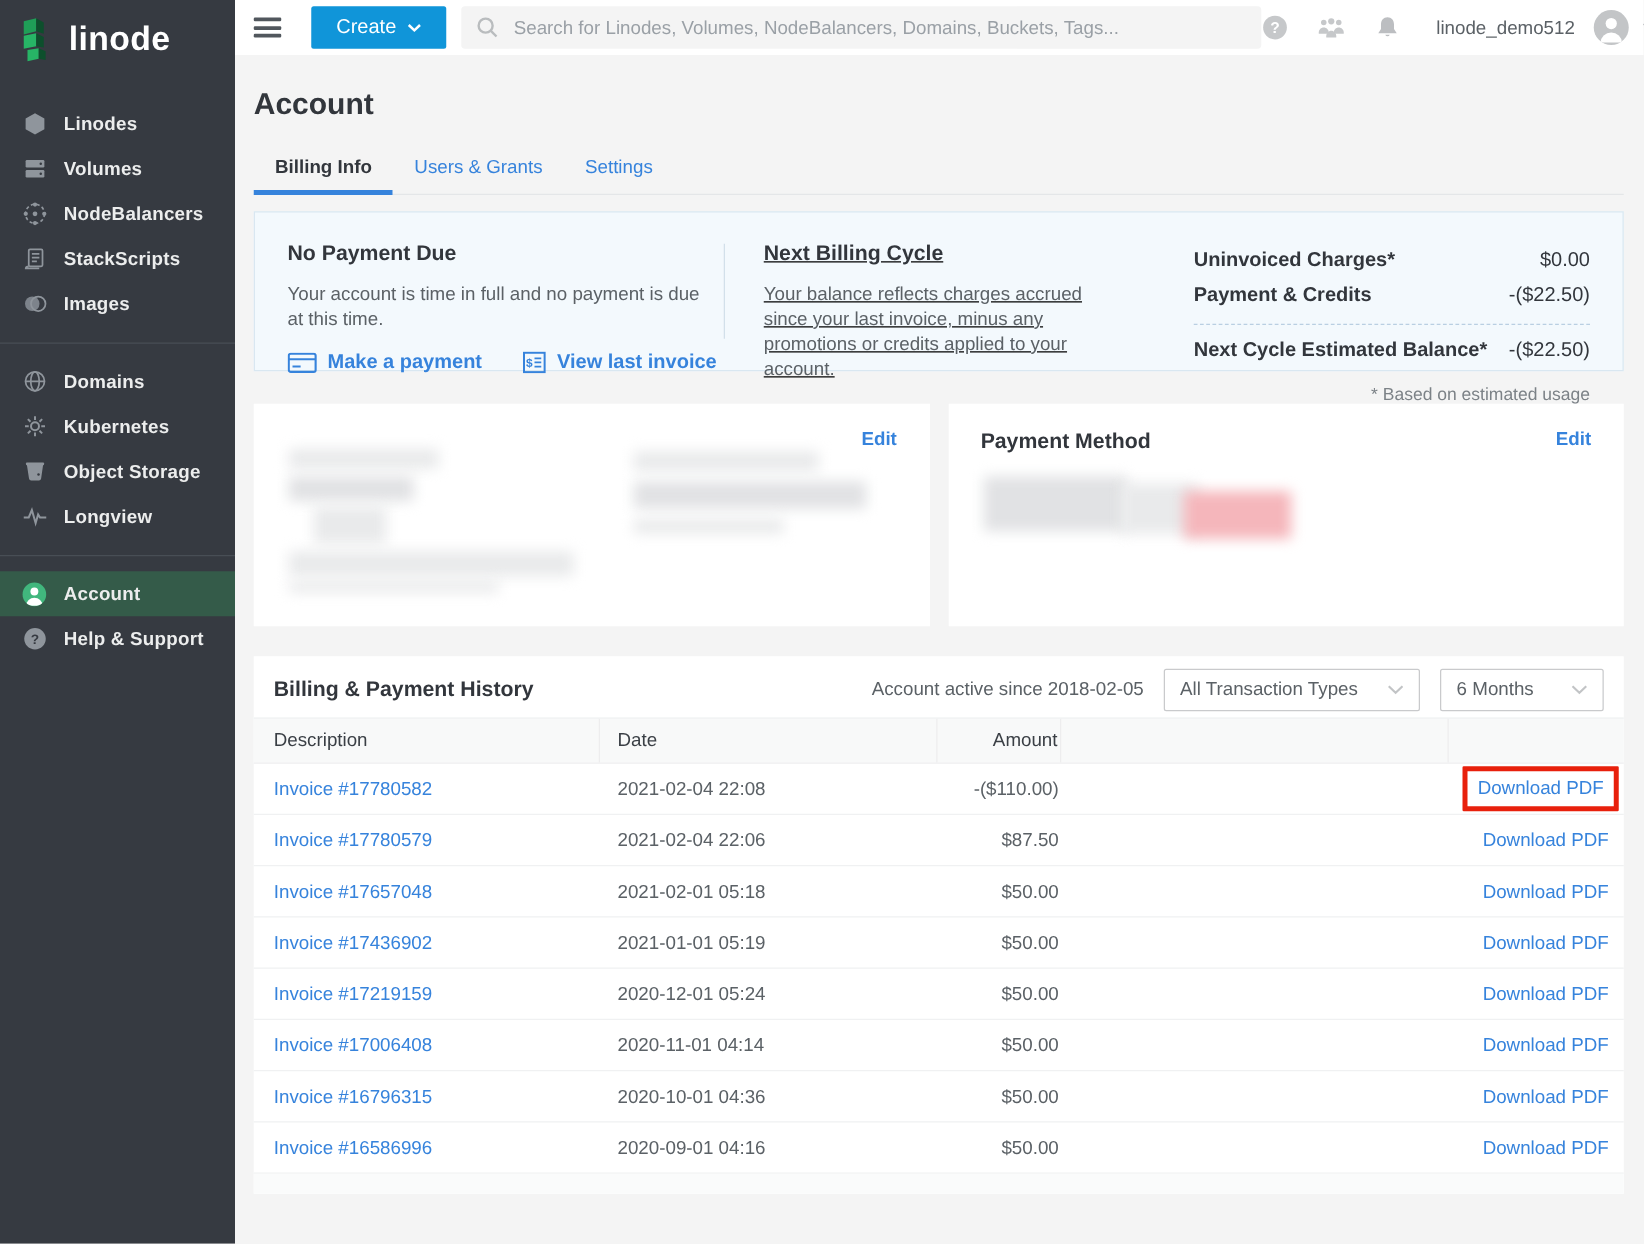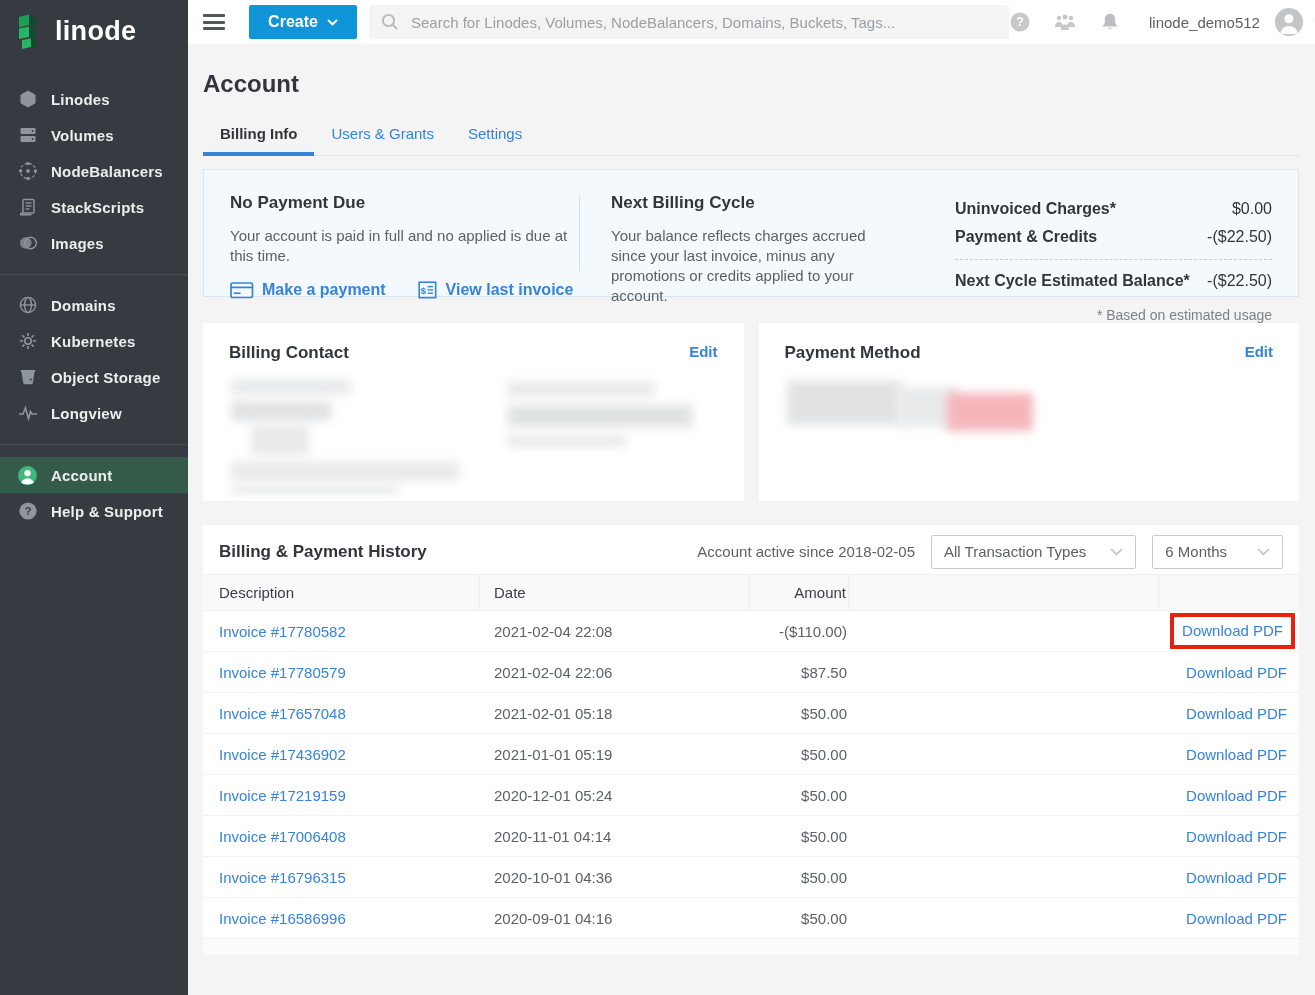--- a/index.html
+++ b/index.html
@@ -24,21 +24,21 @@
   .side-item.divided{margin-top:26px;gap:13px;}
   .side-item.divided::before{content:'';position:absolute;top:-13px;left:0;right:0;height:1px;background:#484e55;}
   .side-item.active{background:var(--sidebar-active-bg);}
   .side-icon{width:21px;height:21px;display:inline-flex;align-items:center;justify-content:center;flex:none;}
   .side-label{color:#eceded;font-size:15px;font-weight:600;letter-spacing:.2px;}
   
   .topbar{position:absolute;left:188px;top:0;width:1127px;height:44px;background:#fff;display:flex;align-items:center;z-index:4;}
   .hamburger{width:22px;height:16px;margin-left:15px;display:flex;flex-direction:column;justify-content:space-between;cursor:pointer;flex:none;}
   .hamburger span{display:block;height:3px;background:#51575d;border-radius:1px;}
   .create-btn{margin-left:24px;width:108px;height:34px;border:none;border-radius:2px;background:var(--create-blue);color:#fff;
-    font-family:inherit;font-size:16px;font-weight:bold;display:flex;align-items:center;justify-content:center;gap:9px;cursor:pointer;flex:none;}
+    font-family:inherit;font-size:16px;font-weight:normal;display:flex;align-items:center;justify-content:center;gap:9px;cursor:pointer;flex:none;}
   .search{margin-left:12px;width:640px;height:34px;background:#f4f4f4;border-radius:3px;display:flex;align-items:center;padding:0 12px;gap:10px;flex:none;}
   .search input{flex:1;border:none;outline:none;background:transparent;font-family:inherit;font-size:15px;color:var(--text-dark);}
   .search input::placeholder{color:#9aa0a6;}
   .top-right{margin-left:auto;display:flex;align-items:center;padding-right:14px;gap:22px;}
   .top-ic{display:inline-flex;cursor:pointer;}
   .username{font-size:15px;color:var(--text-gray);margin-left:6px;cursor:pointer;}
   .avatar{margin-left:-8px;display:inline-flex;cursor:pointer;}
   .user-caret{margin-left:-12px;display:inline-flex;cursor:pointer;}
   
   .main{position:absolute;left:188px;top:44px;width:1127px;height:951px;padding:0 16px 0 15px;}
@@ -49,21 +49,21 @@
   .tab.active::after{content:'';position:absolute;left:0;right:0;bottom:-1px;height:4px;background:var(--accent-blue);}
   
   .summary{margin-top:13px;height:128px;background:var(--panel-bg);border:1px solid var(--panel-border);display:flex;padding:23px 26px;}
   .summary h2{margin:0;font-size:17px;font-weight:700;color:var(--text-dark);}
   .summary p{margin:13px 0 0;font-size:15px;line-height:20px;color:var(--text-gray);}
   .col1{width:349px;flex:none;}
   .col1 p{width:345px;}
   .links{margin-top:15px;display:flex;gap:32px;align-items:center;}
   .pay-link{display:flex;align-items:center;gap:8px;color:var(--accent-blue);font-size:16px;font-weight:700;cursor:pointer;text-decoration:none;}
   .vdiv{width:1px;background:#d2e0ea;margin:2px 0;flex:none;}
-  .col2{width:325px;flex:none;margin-left:31px;}
+  .col2{width:325px;flex:none;margin-left:31px;text-decoration:underline;}
   .col2 p{width:280px;}
   .col3{margin-left:auto;width:317px;flex:none;padding-top:2px;}
   .charge-row{display:flex;justify-content:space-between;align-items:baseline;padding:5px 0;font-size:16px;color:var(--text-dark);}
   .charge-label{font-weight:700;}
   .charge-row.divided{border-top:1px dashed #b9cfe2;margin-top:8px;padding-top:12px;}
   .footnote{margin-top:12px;text-align:right;font-size:14px;color:#7c8287;}
   
   .cards{margin-top:26px;display:flex;gap:15px;height:178px;}
   .card{flex:1;background:#fff;padding:20px 26px;position:relative;}
   .card h2{margin:0;font-size:17px;font-weight:700;color:var(--text-dark);}
@@ -334,21 +334,21 @@
         <a class="tab active">Billing Info</a>
 
         <a class="tab">Users &amp; Grants</a>
 
         <a class="tab">Settings</a>
       </div>
 
     <section class="summary">
       <div class="col1">
         <h2>No Payment Due</h2>
-        <p>Your account is paid in full and no applied is due at this time.</p>
+        <p>Your account is time in full and no payment is due at this time.</p>
         <div class="links">
           <a class="pay-link">
             <svg width="24" height="17" viewBox="0 0 24 17">
               <rect x="1" y="1" width="21.5" height="14.5" rx="1.6" stroke="#3683dc" stroke-width="1.7" fill="none"></rect>
               <line x1="1" y1="5.4" x2="22.5" y2="5.4" stroke="#3683dc" stroke-width="1.7"></line>
               <line x1="4" y1="11.2" x2="10.5" y2="11.2" stroke="#3683dc" stroke-width="1.6"></line>
             </svg>
             <span>Make a payment</span>
           </a>
           <a class="pay-link">
@@ -385,21 +385,20 @@
               <span class="charge-label">Next Cycle Estimated Balance*</span>
               <span class="charge-value">-($22.50)</span>
             </div>
           </div>
         <div class="footnote">* Based on estimated usage</div>
       </div>
     </section>
 
     <section class="cards">
       <div class="card">
-        <h2>Billing Contact</h2>
         <a class="edit">Edit</a>
         <div class="redacted">
           <div class="rb" style="left:2px;top:2px;width:120px;height:16px;"></div>
           <div class="rb dark" style="left:2px;top:24px;width:100px;height:20px;"></div>
           <div class="rb" style="left:22px;top:48px;width:58px;height:30px;"></div>
           <div class="rb" style="left:2px;top:84px;width:228px;height:20px;"></div>
           <div class="rb" style="left:2px;top:108px;width:168px;height:9px;"></div>
           <div class="rb" style="left:278px;top:4px;width:148px;height:16px;"></div>
           <div class="rb dark" style="left:278px;top:28px;width:186px;height:22px;"></div>
           <div class="rb" style="left:278px;top:58px;width:120px;height:12px;"></div>

